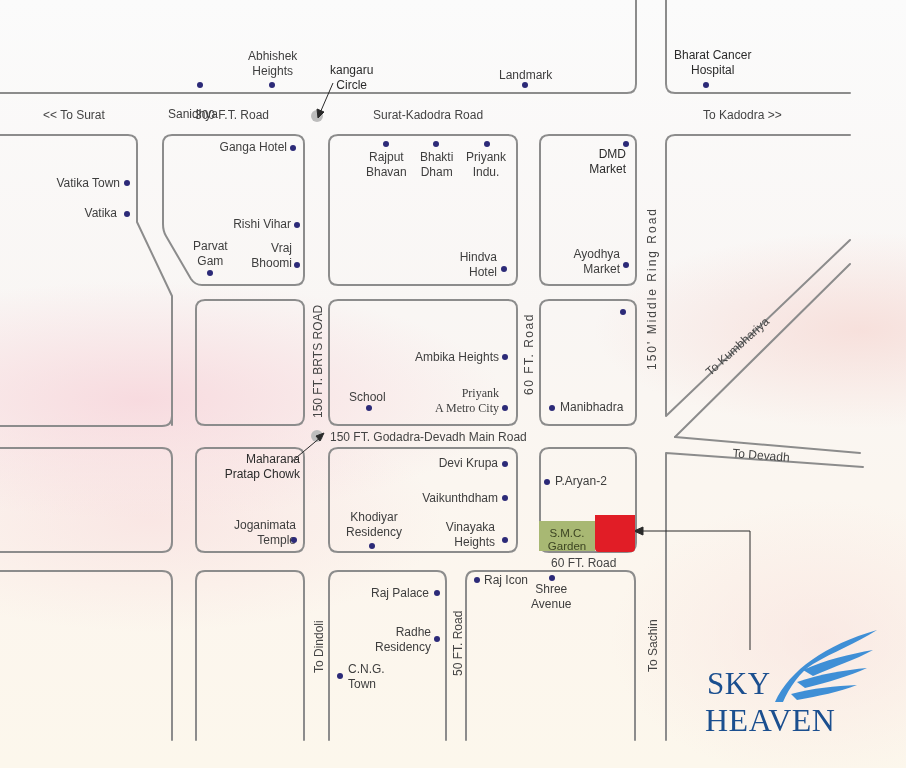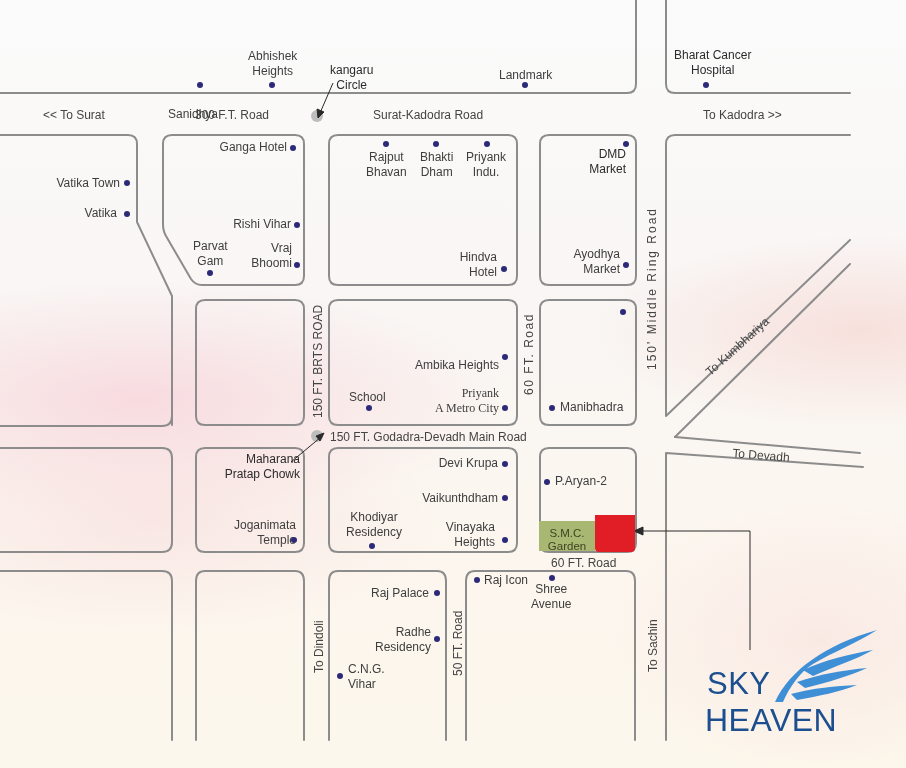--- a/index.html
+++ b/index.html
@@ -16,21 +16,21 @@
   .lbl.b{font-weight:normal;color:#2b2b2b;}
   .r{text-align:right;}
   .c{text-align:center;}
   .dot{position:absolute;width:6px;height:6px;border-radius:50%;background:#2c2a78;}
   .road{position:absolute;font-size:12px;color:#444;white-space:nowrap;}
   .vert{transform-origin:left top;transform:rotate(-90deg);}
   .smc{position:absolute;left:539px;top:521px;width:56px;height:30px;background:#a8b873;
        font-size:11.5px;line-height:13px;color:#3c4422;text-align:center;padding-top:6px;box-sizing:border-box;}
   .site{position:absolute;left:595px;top:515px;width:40px;height:37px;background:#e11d26;border-radius:0 0 4px 4px;}
   .logo{position:absolute;left:705px;top:630px;width:180px;height:115px;}
-  .logo-text{position:absolute;font-family:Liberation Sans, sans-serif;color:#1b4f8f;letter-spacing:0.5px;}
+  .logo-text{position:absolute;font-family:Liberation Serif, serif;color:#1b4f8f;letter-spacing:0.5px;}
 </style>
 </head>
 <body>
 
 <svg id="map-svg" width="906" height="768" viewBox="0 0 906 768">
   <g fill="none" stroke="#8c8c8c" stroke-width="2" stroke-linejoin="round" stroke-linecap="round">
 
     <path d="M0 93 H627 Q636 93 636 84 V0"></path>
     <path d="M666 0 V84 Q666 93 675 93 H850"></path>
 
@@ -167,21 +167,21 @@
 <div class="lbl b r" style="left:570px;top:147px;width:56px;">
   <div>DMD</div>
   <div>Market</div>
   </div>
 <div class="lbl r" style="left:565px;top:247px;width:55px;">
   <div>Ayodhya</div>
   <div>Market</div>
   </div>
 <div class="dot" style="left:623px;top:262px;"></div>
 
-<div class="lbl r" style="left:400px;top:350px;width:99px;margin-top:8px;">
+<div class="lbl r" style="left:400px;top:350px;width:99px;">
     <div>Ambika Heights</div>
   </div>
 <div class="dot" style="left:502px;top:354px;"></div>
 <div class="lbl c" style="left:349px;top:390px;">
     <div>School</div>
   </div>
 <div class="dot" style="left:366px;top:405px;"></div>
 <div class="lbl r" style="left:420px;top:386px;width:79px;font-family:Liberation Serif, serif;">
   <div>Priyank</div>
   <div>A Metro City</div>
@@ -240,21 +240,21 @@
   </div>
 <div class="dot" style="left:434px;top:590px;"></div>
 <div class="lbl r" style="left:370px;top:625px;width:61px;">
   <div>Radhe</div>
   <div>Residency</div>
   </div>
 <div class="dot" style="left:434px;top:636px;"></div>
 <div class="dot" style="left:337px;top:673px;"></div>
 <div class="lbl" style="left:348px;top:662px;">
   <div>C.N.G.</div>
-  <div>Vihar</div>
+  <div>Town</div>
   </div>
 
 <div class="logo">
   <svg width="180" height="115" viewBox="0 0 180 115" style="position:absolute;left:0;top:0;">
     <g fill="#3f8fd6">
       <path d="M70 72 C85 40 120 15 172 0 C150 14 128 22 108 34 C95 42 84 58 78 72 Z"></path>
       <path d="M98 40 C120 30 145 24 168 20 C150 30 130 36 108 46 Z"></path>
       <path d="M92 52 C115 44 140 40 162 38 C144 46 124 52 100 58 Z"></path>
       <path d="M86 64 C108 58 130 56 152 55 C134 62 114 66 92 70 Z"></path>
     </g>

